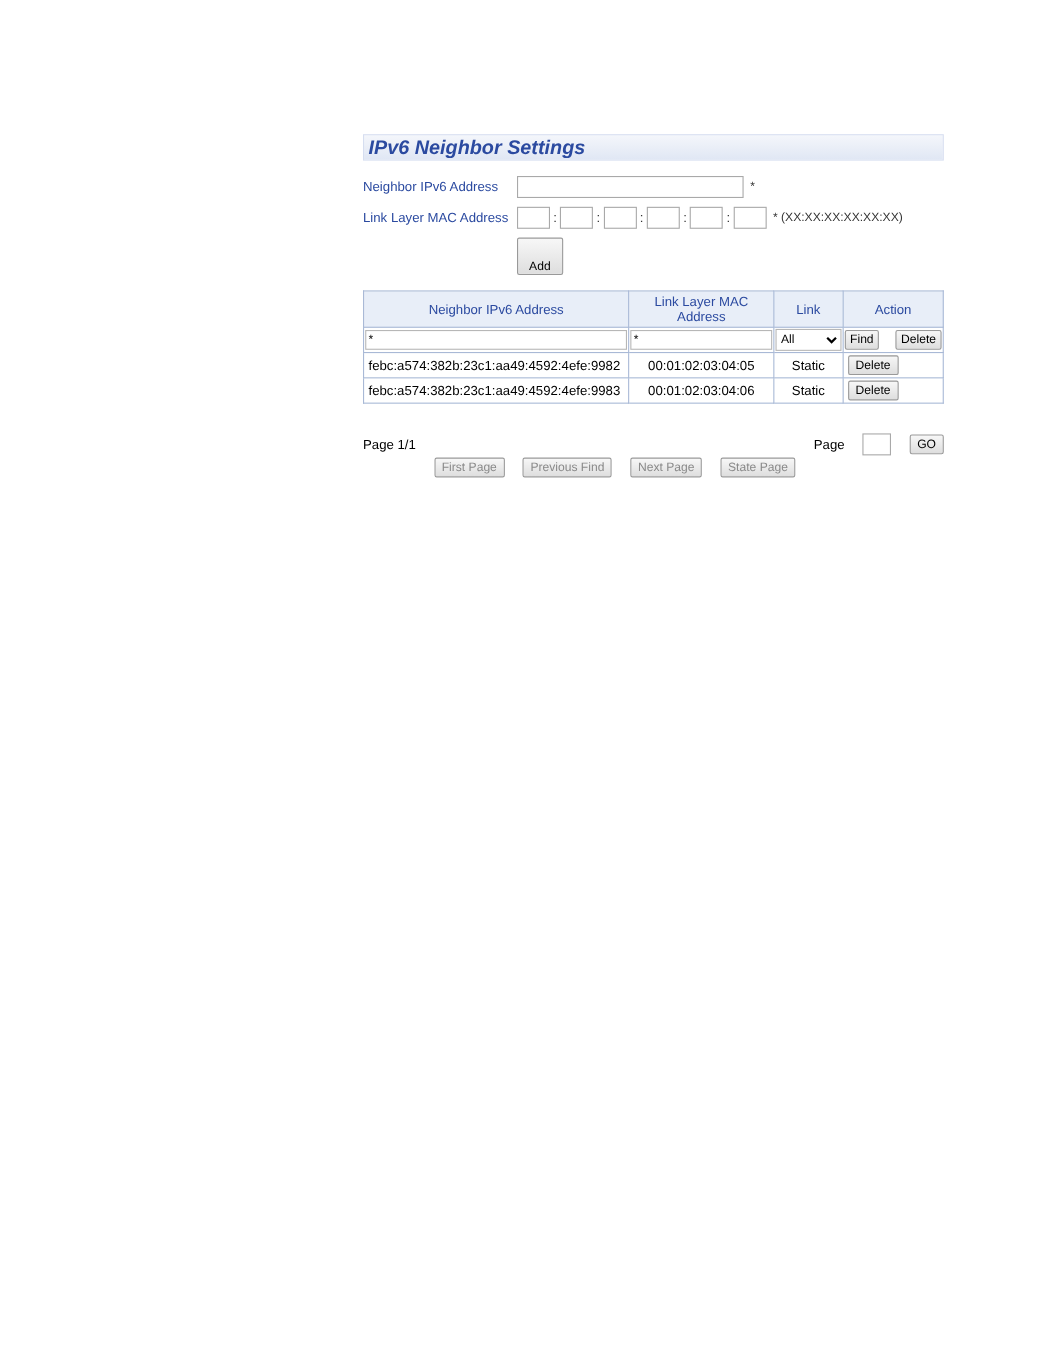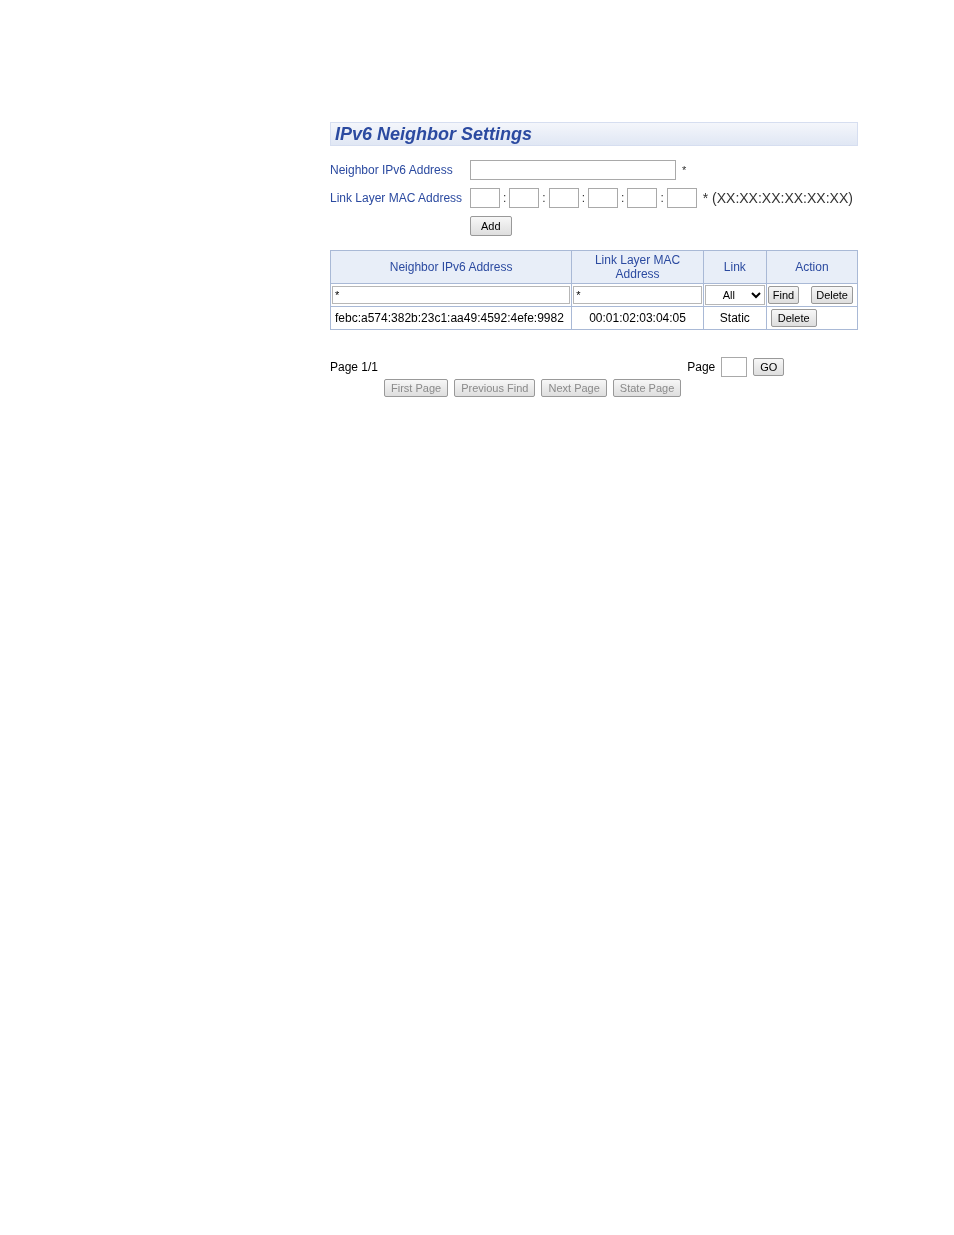--- a/index.html
+++ b/index.html
@@ -77,32 +77,32 @@
     padding: 0;
     text-align: center;
   }
   .mac-sep {
     padding: 0 3px;
     color: #333;
   }
   .mac-hint {
     margin-left: 6px;
     color: #333;
-    font-size: 14px;
+    font-size: 11px;
   }
   .add-row {
     margin-top: 4px;
     padding-left: 140px;
   }
   .btn {
     font-family: Arial, Helvetica, sans-serif;
     font-size: 11px;
     height: 20px;
     line-height: 18px;
-    padding: 0 10px;
+    padding: 16px 10px;
     background: linear-gradient(#f7f7f7, #dedede);
     border: 1px solid #999;
     border-radius: 2px;
     cursor: pointer;
     color: #000;
   }
   .btn[disabled], .btn.disabled {
     color: #8a8a8a;
     cursor: default;
     margin-top: 43px;
@@ -158,38 +158,38 @@
     font-size: 11px;
     padding: 0 2px;
   }
   .flt-select {
     width: 100%;
     box-sizing: border-box;
     border: 1px solid #b7b7b7;
     height: 20px;
     font-size: 11px;
     background: #fff;
-    text-align: center;
   }
   .ac-cell {
     padding: 1px;
   }
   .ac-wrap {
     display: flex;
-    gap: 12px;
-    justify-content: flex-start;
+    gap: 2px;
+    justify-content: space-between;
   }
 
   
   .pager {
     display: flex;
     align-items: center;
     gap: 6px;
     margin-top: 6px;
     font-size: 12px;
+    justify-content: space-between;
   }
   .pager .label {
     color: #000;
   }
   .page-input {
     width: 20px;
     height: 18px;
     border: 1px solid #a9a9a9;
     font-size: 12px;
     padding: 0 2px;
@@ -271,20 +271,30 @@
       <tr>
             <td class="ipv6-cell">febc:a574:382b:23c1:aa49:4592:4efe:9982</td>
             <td>00:01:02:03:04:05</td>
             <td>Static</td>
             <td class="ac-cell">
               <div class="ac-wrap">
                 <button class="btn small">Delete</button>
               </div>
             </td>
           </tr>
+          <tr>
+            <td class="ipv6-cell">febc:a574:382b:23c1:aa49:4592:4efe:9983</td>
+            <td>00:01:02:03:04:06</td>
+            <td>Static</td>
+            <td class="ac-cell">
+              <div class="ac-wrap">
+                <button class="btn small">Delete</button>
+              </div>
+            </td>
+          </tr>
         </tbody>
     </table>
 
     <div class="pager">
       <span class="label">Page 1/1</span>
       <button class="btn small disabled" disabled="">First Page</button>
       <button class="btn small disabled" disabled="">Previous Find</button>
       <button class="btn small disabled" disabled="">Next Page</button>
       <button class="btn small disabled" disabled="">State Page</button>
       <span class="label">Page</span>

